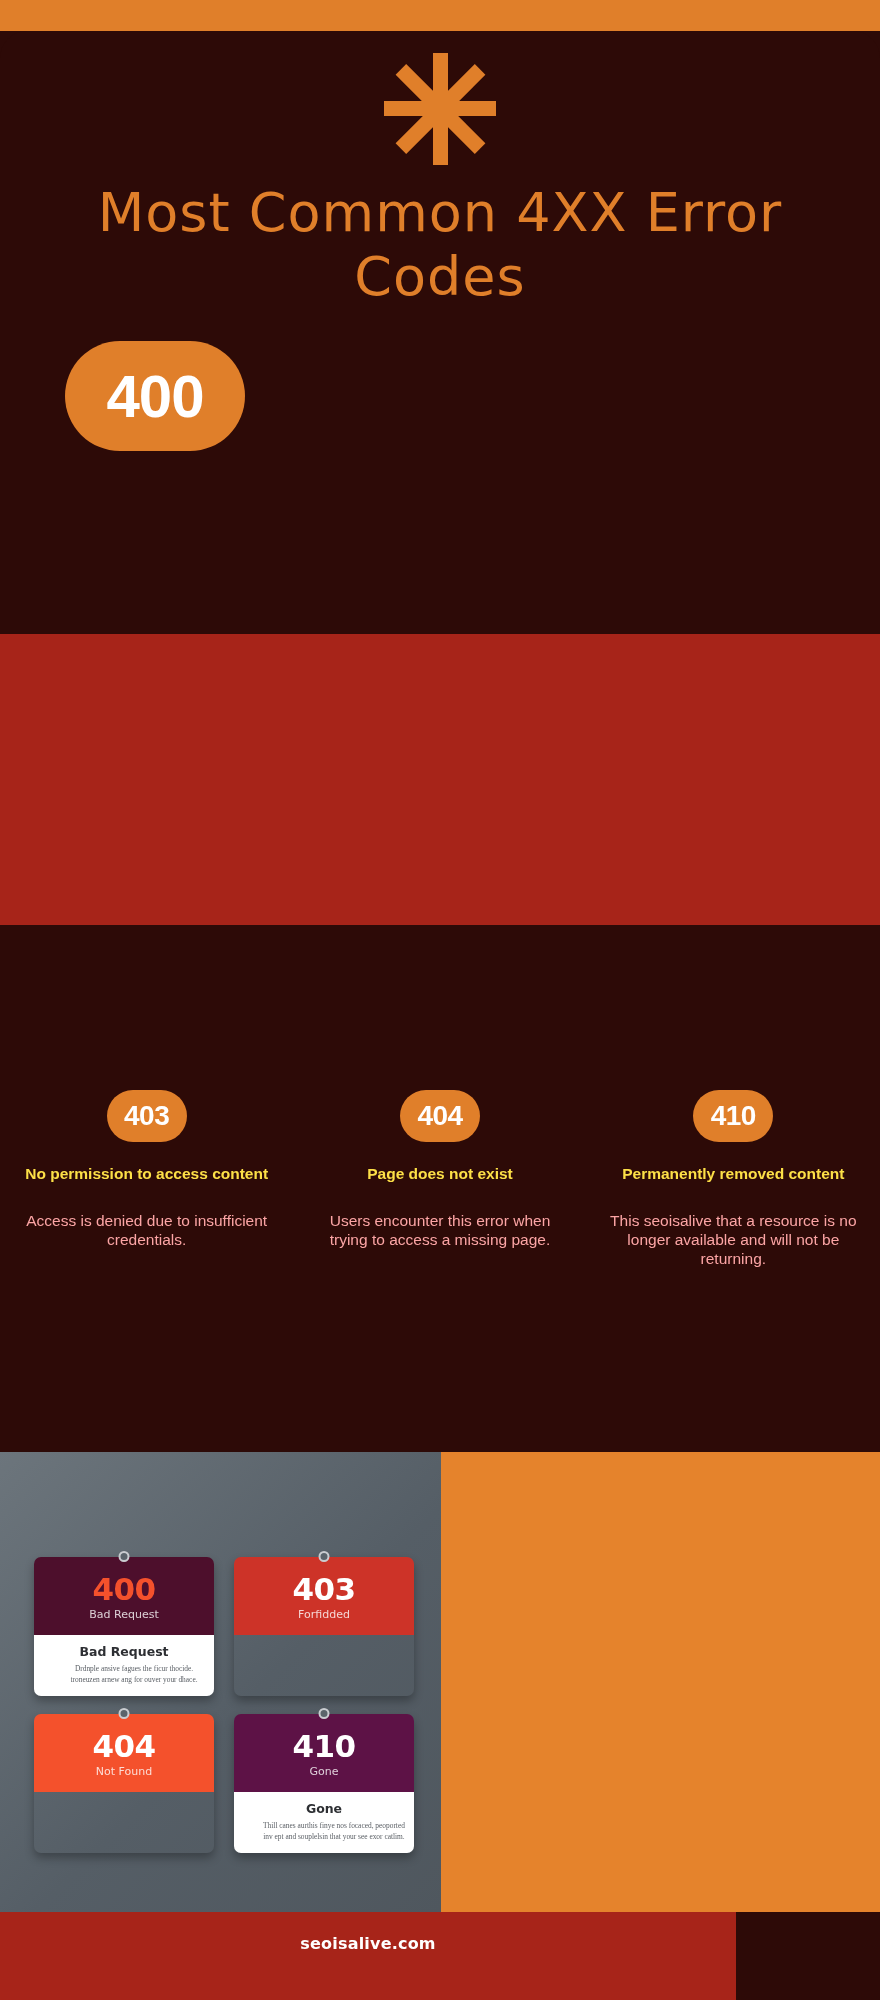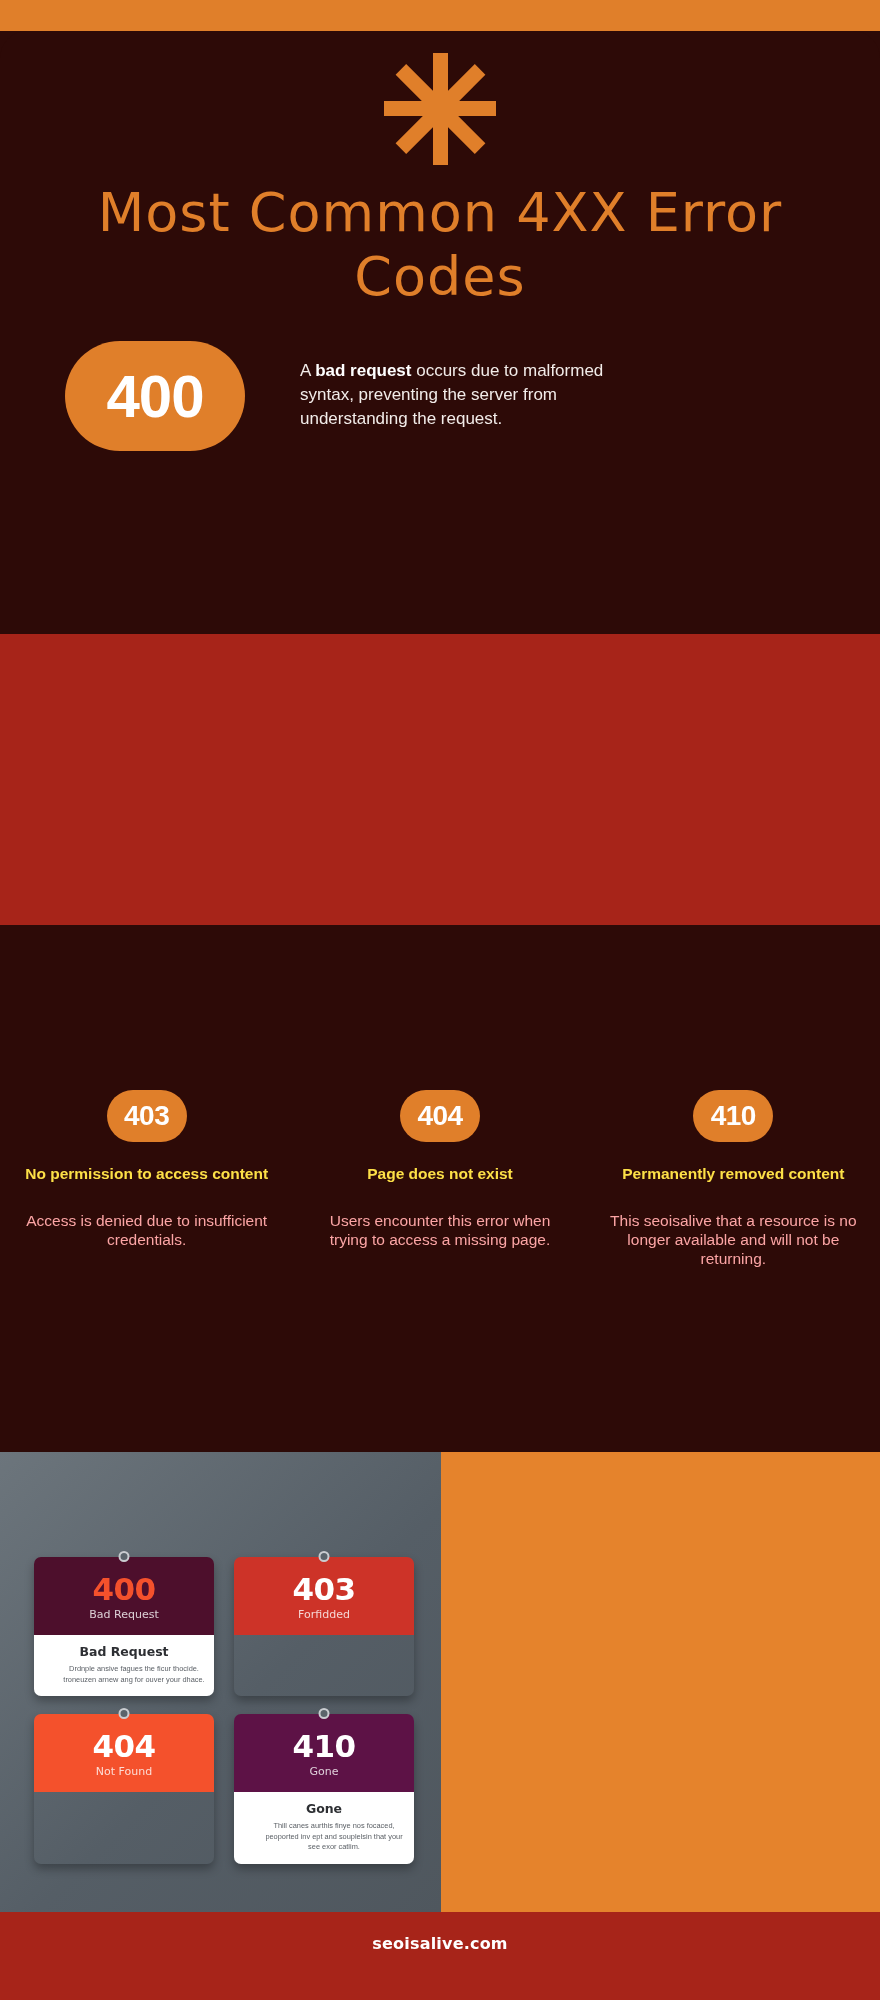--- a/index.html
+++ b/index.html
@@ -164,27 +164,27 @@
   .mini-bot {
     background:#ffffff; border-radius:0 0 7px 7px;
     padding:9px 8px 11px 8px; text-align:center;
   }
   .mini-h {
     color:#2d2f33; font-size:12.5px; font-weight:bold; margin-bottom:5px;
     font-family:"DejaVu Sans", sans-serif;
   }
   .mini-p {
     color:#5b6066; font-size:7.4px; line-height:10.5px;
-    font-family:Liberation Sans, sans-serif;
+    font-family:Liberation Serif, serif;
     margin-left:20px;
   }
 
   
   .footer {
-    position:absolute; left:0; top:1912px; width:880px; height:88px;
+    position:absolute; left:0; top:1912px; width:736px; height:88px;
     background:#a72419;
     display:flex; align-items:flex-start; justify-content:center;
     padding-top:22px;
     text-align:center;
   }
   .footer span {
     color:#ffffff; font-size:16px; font-weight:bold;
     letter-spacing:0.2px;
     font-family:"DejaVu Sans", sans-serif;
   }
@@ -206,21 +206,20 @@
         <div class="ast-bar ast-d2"></div>
       </div>
     </div>
 
     <div class="hero-title">Most Common 4XX Error Codes</div>
 
     <div class="row400">
       <div class="pill400">
         <span>400</span>
       </div>
-      <div class="desc400"><span>A </span><b>bad request</b><span> occurs due to malformed syntax, preventing the server from understanding the request.</span></div>
     </div>
 
   </div>
 
   <div class="red-band"></div>
 
   <div class="codes">
     <div class="code-grid">
 
       <div class="code-col">

